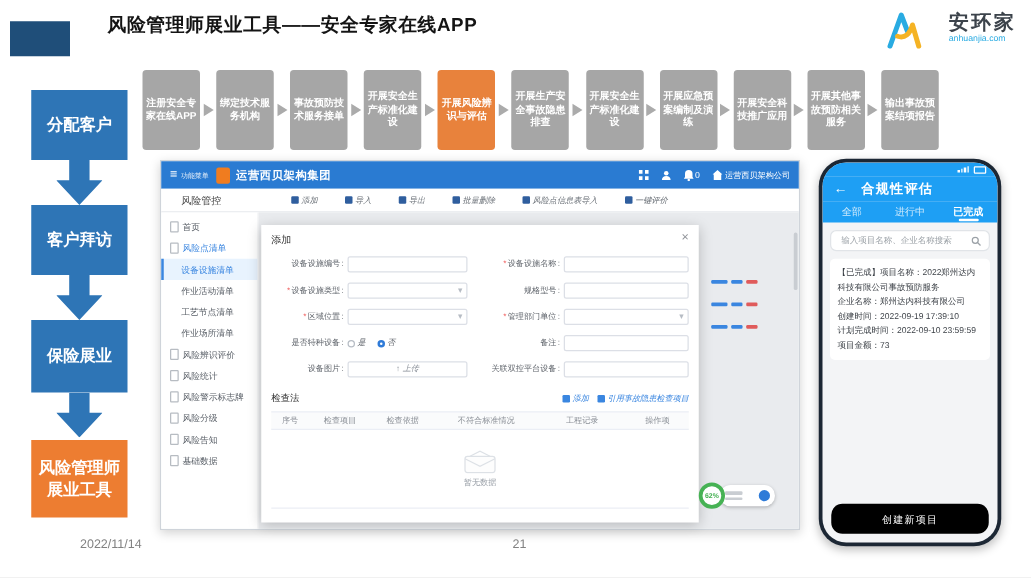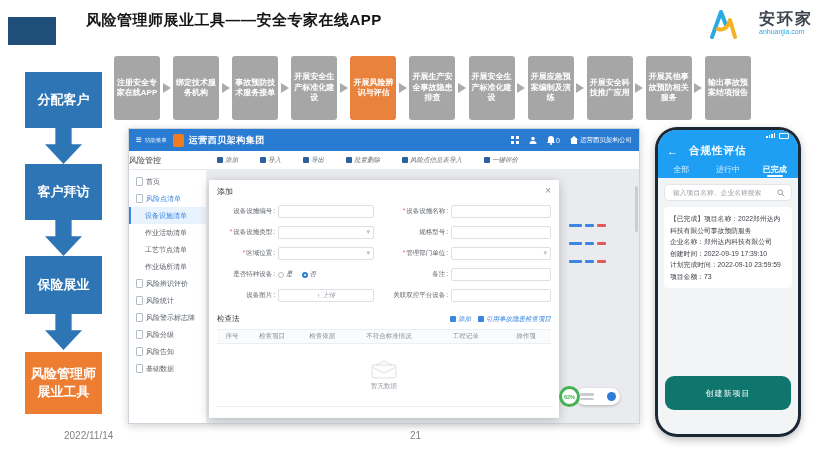--- a/index.html
+++ b/index.html
@@ -35,21 +35,21 @@
            box-shadow:0 2px 8px rgba(0,0,0,.18);box-sizing:border-box;display:flex;flex-direction:column}
   .dh{height:22px;background:#2a7bd2;display:flex;align-items:center;padding:0 7px;color:#fff;gap:3px;flex:none}
   .menu{font-size:10px;line-height:1}
   .mlab{font-size:5.5px;opacity:.9}
   .dlogo{width:11px;height:13px;background:#f07c1f;border-radius:2px;margin-left:3px;flex:none}
   .dtitle{font-size:9px;font-weight:bold;margin-left:2px;letter-spacing:.5px}
   .dsp{flex:1}
   .dh .hic{display:flex;align-items:center;margin-left:7px}
   .bellnum{font-size:7px;margin-left:1px}
   .comp{font-size:6.5px;margin-left:2px}
-  .dt{height:18px;background:#fff;border-bottom:1px solid #e6e9ed;display:flex;align-items:center;padding:0 0;gap:22px;flex:none}
+  .dt{height:18px;background:#fff;border-bottom:1px solid #e6e9ed;display:flex;align-items:center;padding:0 16px;gap:22px;flex:none}
   .dmod{font-size:8px;color:#444;width:66px;flex:none}
   .tb{display:flex;align-items:center;gap:2px;font-size:6.5px;color:#6a7077;cursor:default}
   .tbi{width:6px;height:6px;background:#2f5e9e;border-radius:1px;flex:none}
   .db{flex:1;display:flex;min-height:0}
   .ds{width:78px;background:#fff;border-right:1px solid #eef0f2;padding-top:3px;box-sizing:border-box;flex:none}
   .si{height:17px;display:flex;align-items:center;gap:3px;padding-left:7px;font-size:7px;color:#5a6068;white-space:nowrap}
   .doc{width:5px;height:7px;border:1px solid #b7bcc2;border-radius:1px;flex:none}
   .si.sub{padding-left:16px}
   .si.psel{color:#3a86e0}
   .si.sel{color:#3a86e0;background:#e8f3fe;border-left:2px solid #3a86e0;padding-left:14px}
@@ -117,21 +117,21 @@
   .ptab{flex:1;display:flex;align-items:center;justify-content:center;font-size:8px;opacity:.78;position:relative}
   .ptab.on{opacity:1;font-weight:bold}
   .ptab.on::after{content:"";position:absolute;bottom:1px;left:50%;transform:translateX(-50%);width:16px;height:2px;background:#fff;border-radius:1px}
   .pbody{flex:1;padding:6px 6px 0;position:relative;min-height:0}
   .psearch{height:17px;background:#fff;border:1px solid #e1e4e8;border-radius:5px;display:flex;align-items:center;
            padding:0 6px;box-sizing:border-box;gap:3px}
   .psearch input{border:none;outline:none;flex:1;font-size:6.8px;color:#555;background:transparent;min-width:0;
                  font-family:"Liberation Sans","DejaVu Sans",sans-serif}
   .psearch input::placeholder{color:#9aa0a6}
   .pcard{margin-top:6px;background:#fff;border-radius:4px;padding:6px;font-size:6.8px;color:#3a3f45;line-height:1.7}
-  .pbtn{position:absolute;left:50%;transform:translateX(-50%);bottom:24px;width:126px;height:34px;background:#0f766e;
+  .pbtn{position:absolute;left:50%;transform:translateX(-50%);bottom:7px;width:126px;height:24px;background:#000000;
         border-radius:9px;color:#fff;font-size:8px;display:flex;align-items:center;justify-content:center;letter-spacing:1px}
 
   
   .fdate{position:absolute;left:64px;top:430px;font-size:10px;color:#828282}
   .fpage{position:absolute;left:410px;top:430px;font-size:10px;color:#828282}
 </style>
 </head>
 <body>
 
 <div class="slide">

